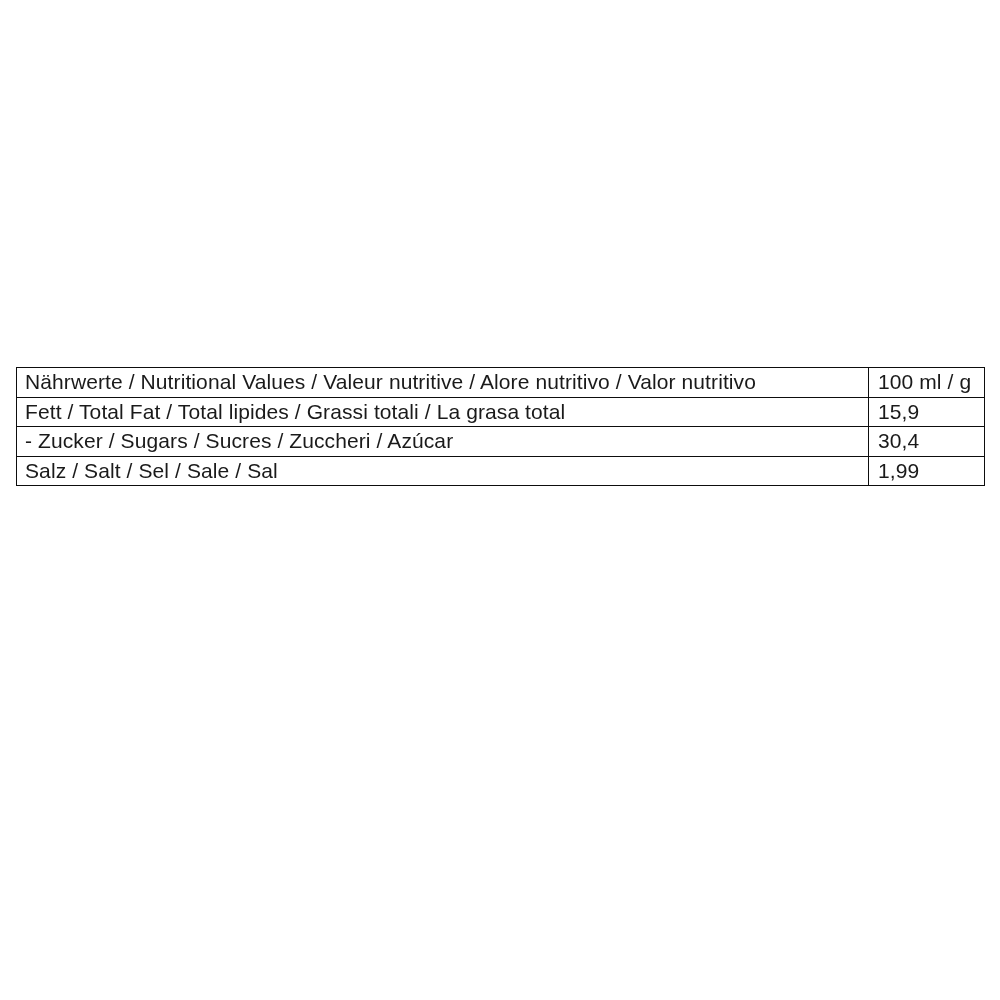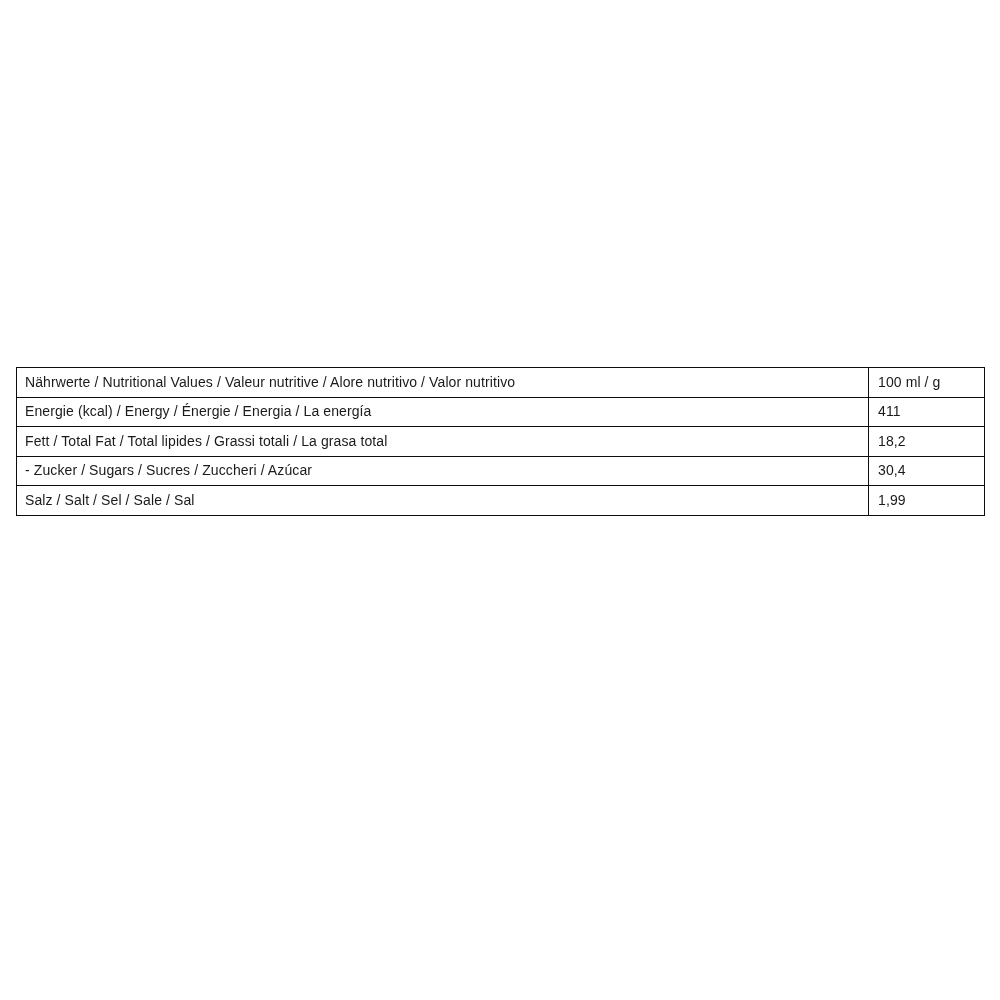--- a/index.html
+++ b/index.html
@@ -27,21 +27,21 @@
     table-layout: fixed;
   }
   table.nutrition col.label-col { width: 852px; }
   table.nutrition col.value-col { width: 116px; }
 
   table.nutrition tr { height: 29.5px; }
 
   table.nutrition td {
     border-top: 1.4px solid #0d0d0d;
     border-bottom: 1.4px solid #0d0d0d;
-    font-size: 14px;
+    font-size: 21px;
     line-height: 1.05;
     padding: 0;
     vertical-align: middle;
     white-space: nowrap;
     overflow: hidden;
   }
   table.nutrition td.label {
     border-left: 1.4px solid #0d0d0d;
     border-right: 1.4px solid #0d0d0d;
     padding-left: 8px;
@@ -68,26 +68,22 @@
     <colgroup>
       <col class="label-col">
       <col class="value-col">
     </colgroup>
     <tbody>
       <tr>
         <td class="label">Nährwerte / Nutritional Values / Valeur nutritive / Alore nutritivo / Valor nutritivo</td>
         <td class="value">100 ml / g</td>
       </tr>
       <tr>
-        <td class="label">Energie (kcal) / Energy / Énergie / Energia / La energía</td>
-        <td class="value">411</td>
-      </tr>
-      <tr>
         <td class="label">Fett / Total Fat / Total lipides / Grassi totali / La grasa total</td>
-        <td class="value">18,2</td>
+        <td class="value">15,9</td>
       </tr>
       <tr>
         <td class="label">- Zucker / Sugars / Sucres / Zuccheri / Azúcar</td>
         <td class="value">30,4</td>
       </tr>
       <tr>
         <td class="label">Salz / Salt / Sel / Sale / Sal</td>
         <td class="value">1,99</td>
       </tr>
     </tbody>

